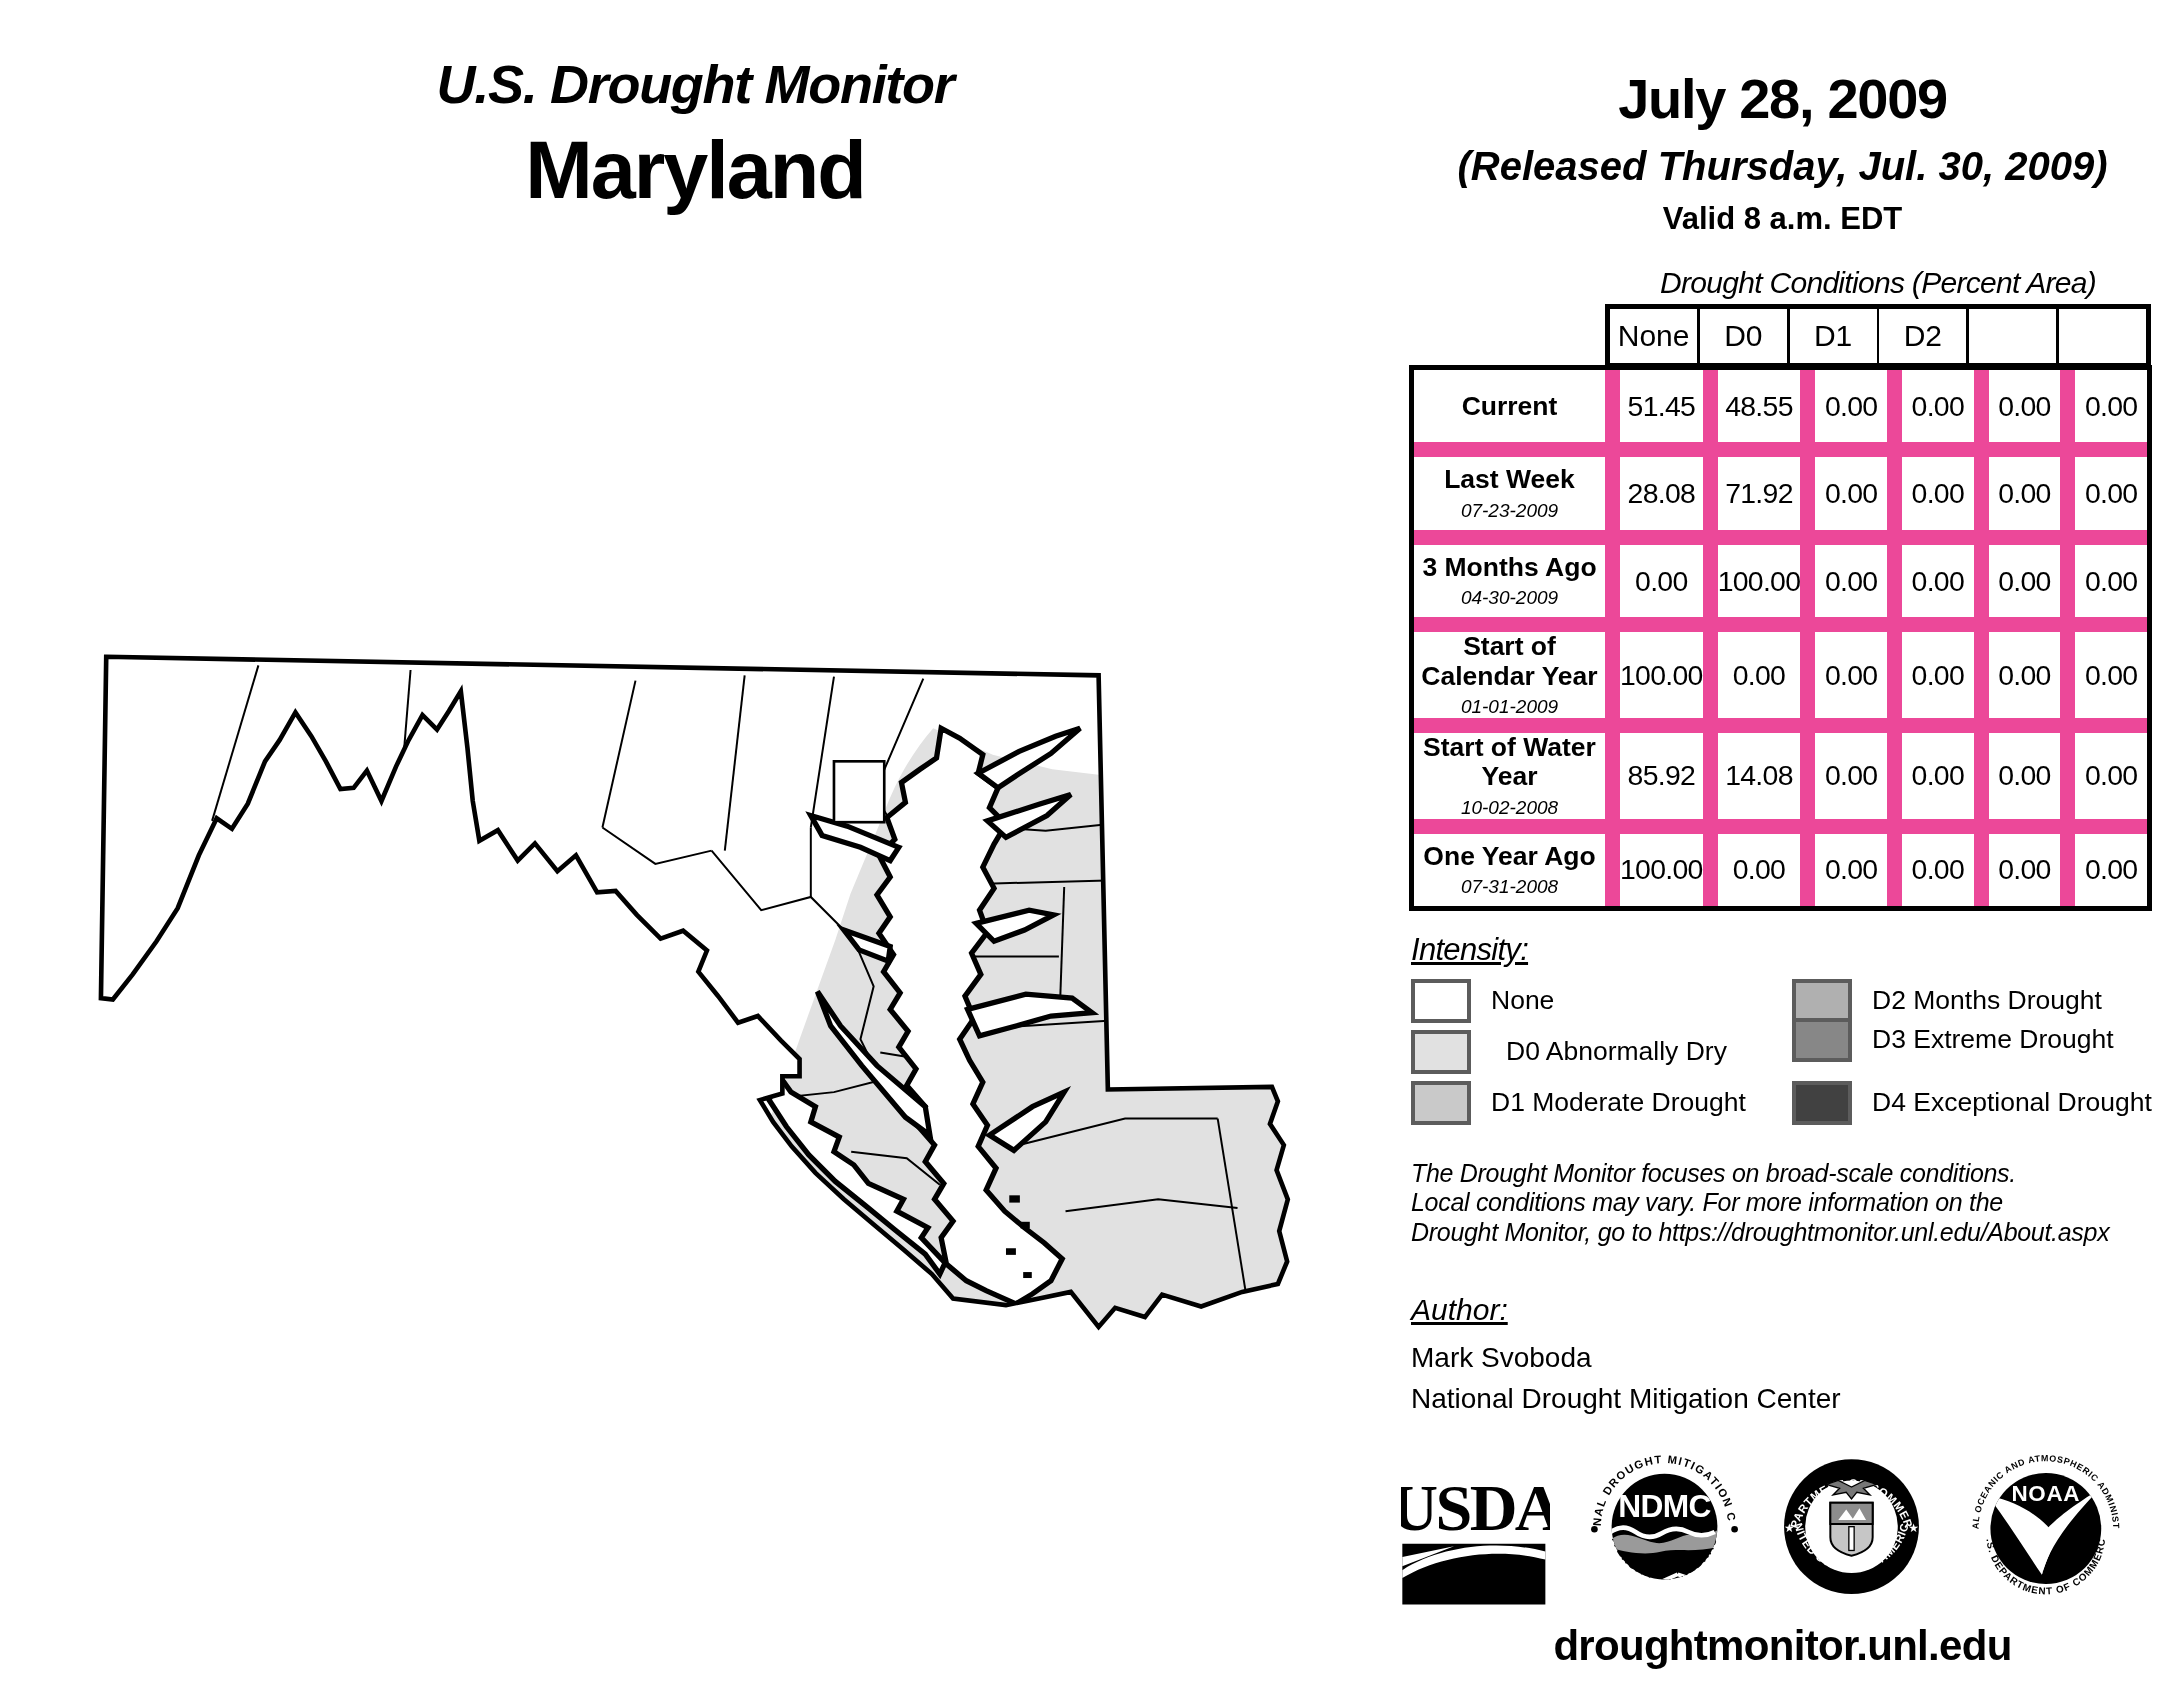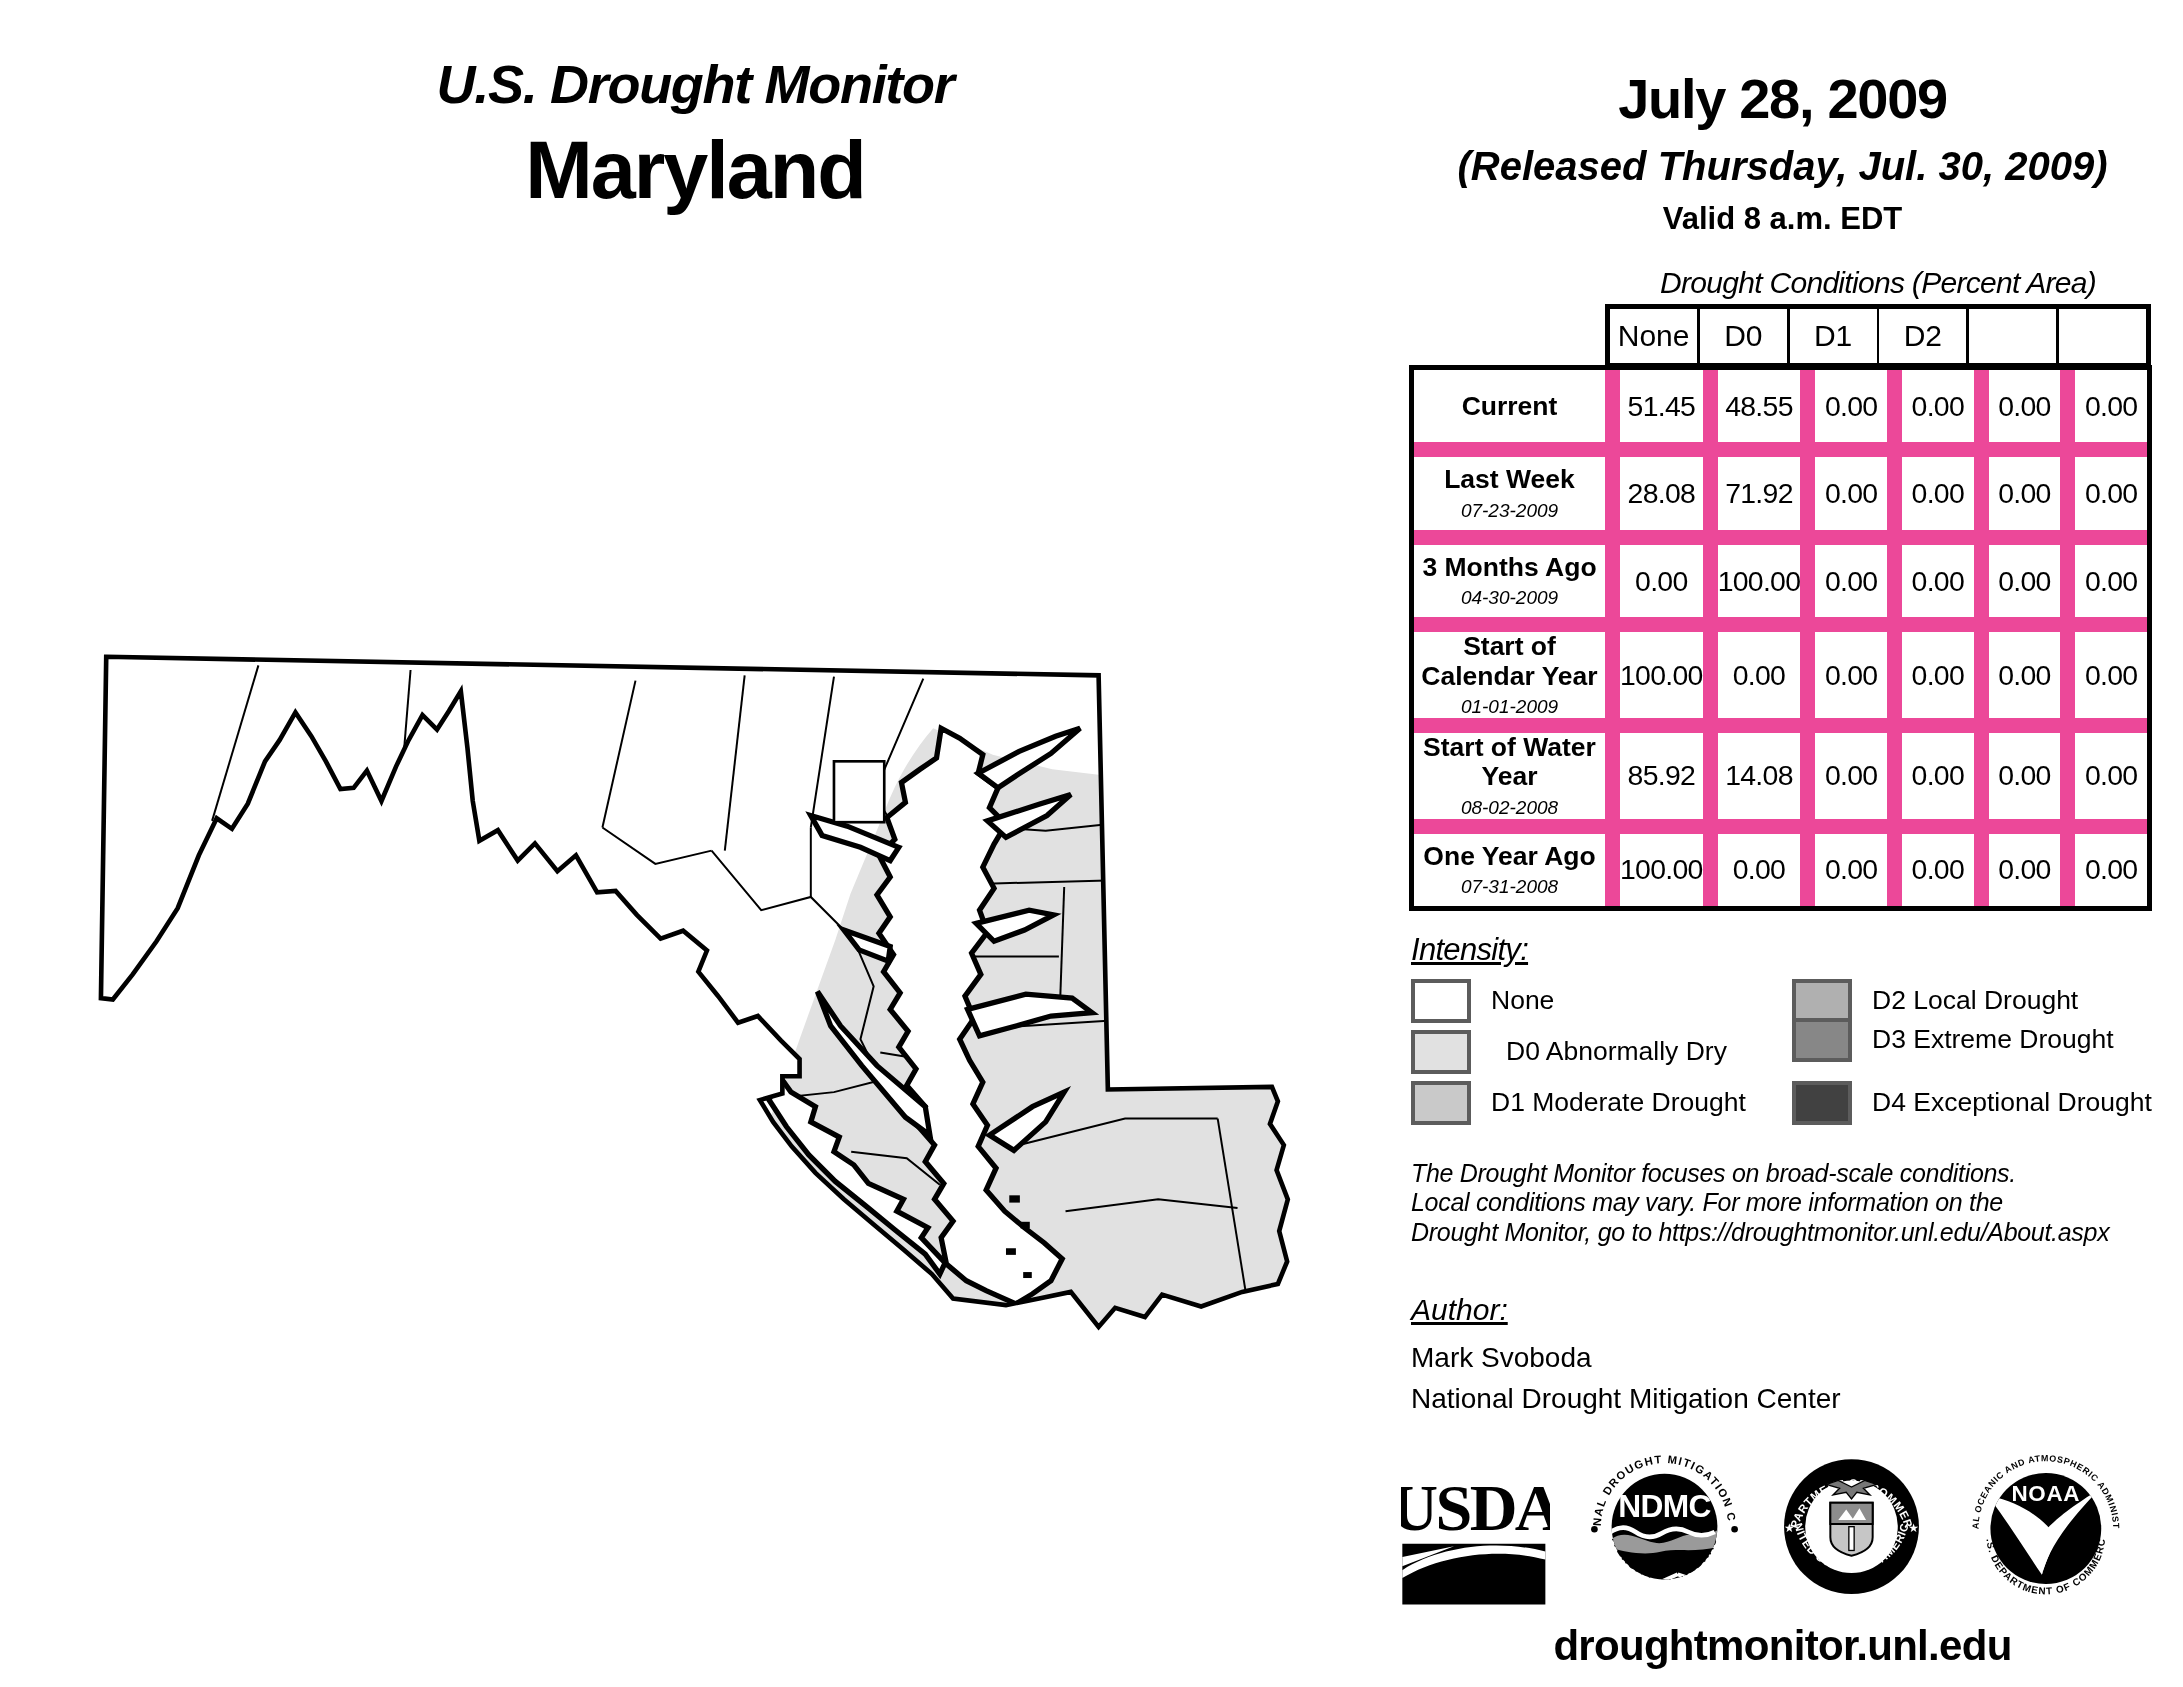--- a/index.html
+++ b/index.html
@@ -191,21 +191,21 @@
     </div>
   <div class="cell">
       <div class="val">0.00</div>
     </div>
   <div class="cell">
       <div class="val">0.00</div>
     </div>
 
   <div class="cell">
     <div class="rlabel">Start of Water Year</div>
-    <div class="rsub">08-02-2008</div>
+    <div class="rsub">10-02-2008</div>
   </div>
   <div class="cell">
       <div class="val">85.92</div>
     </div>
   <div class="cell">
       <div class="val">14.08</div>
     </div>
   <div class="cell">
       <div class="val">0.00</div>
     </div>
@@ -253,21 +253,21 @@
   <div class="legend-item" style="left:0; top:51px;gap:15px;">
     <div class="swatch" style="background:#E1E1E1;"></div>
     <div class="legend-label">D0 Abnormally Dry</div>
   </div>
   <div class="legend-item" style="left:0; top:102px;">
     <div class="swatch" style="background:#C9C9C9;"></div>
     <div class="legend-label">D1 Moderate Drought</div>
   </div>
   <div class="legend-item" style="left:381px; top:0;">
     <div class="swatch" style="background:#B0B0B0;"></div>
-    <div class="legend-label">D2 Local Drought</div>
+    <div class="legend-label">D2 Months Drought</div>
   </div>
   <div class="legend-item" style="left:381px; top:39px;">
     <div class="swatch" style="background:#878787;"></div>
     <div class="legend-label">D3 Extreme Drought</div>
   </div>
   <div class="legend-item" style="left:381px; top:102px;">
     <div class="swatch" style="background:#414141;"></div>
     <div class="legend-label">D4 Exceptional Drought</div>
   </div>
 </div>

